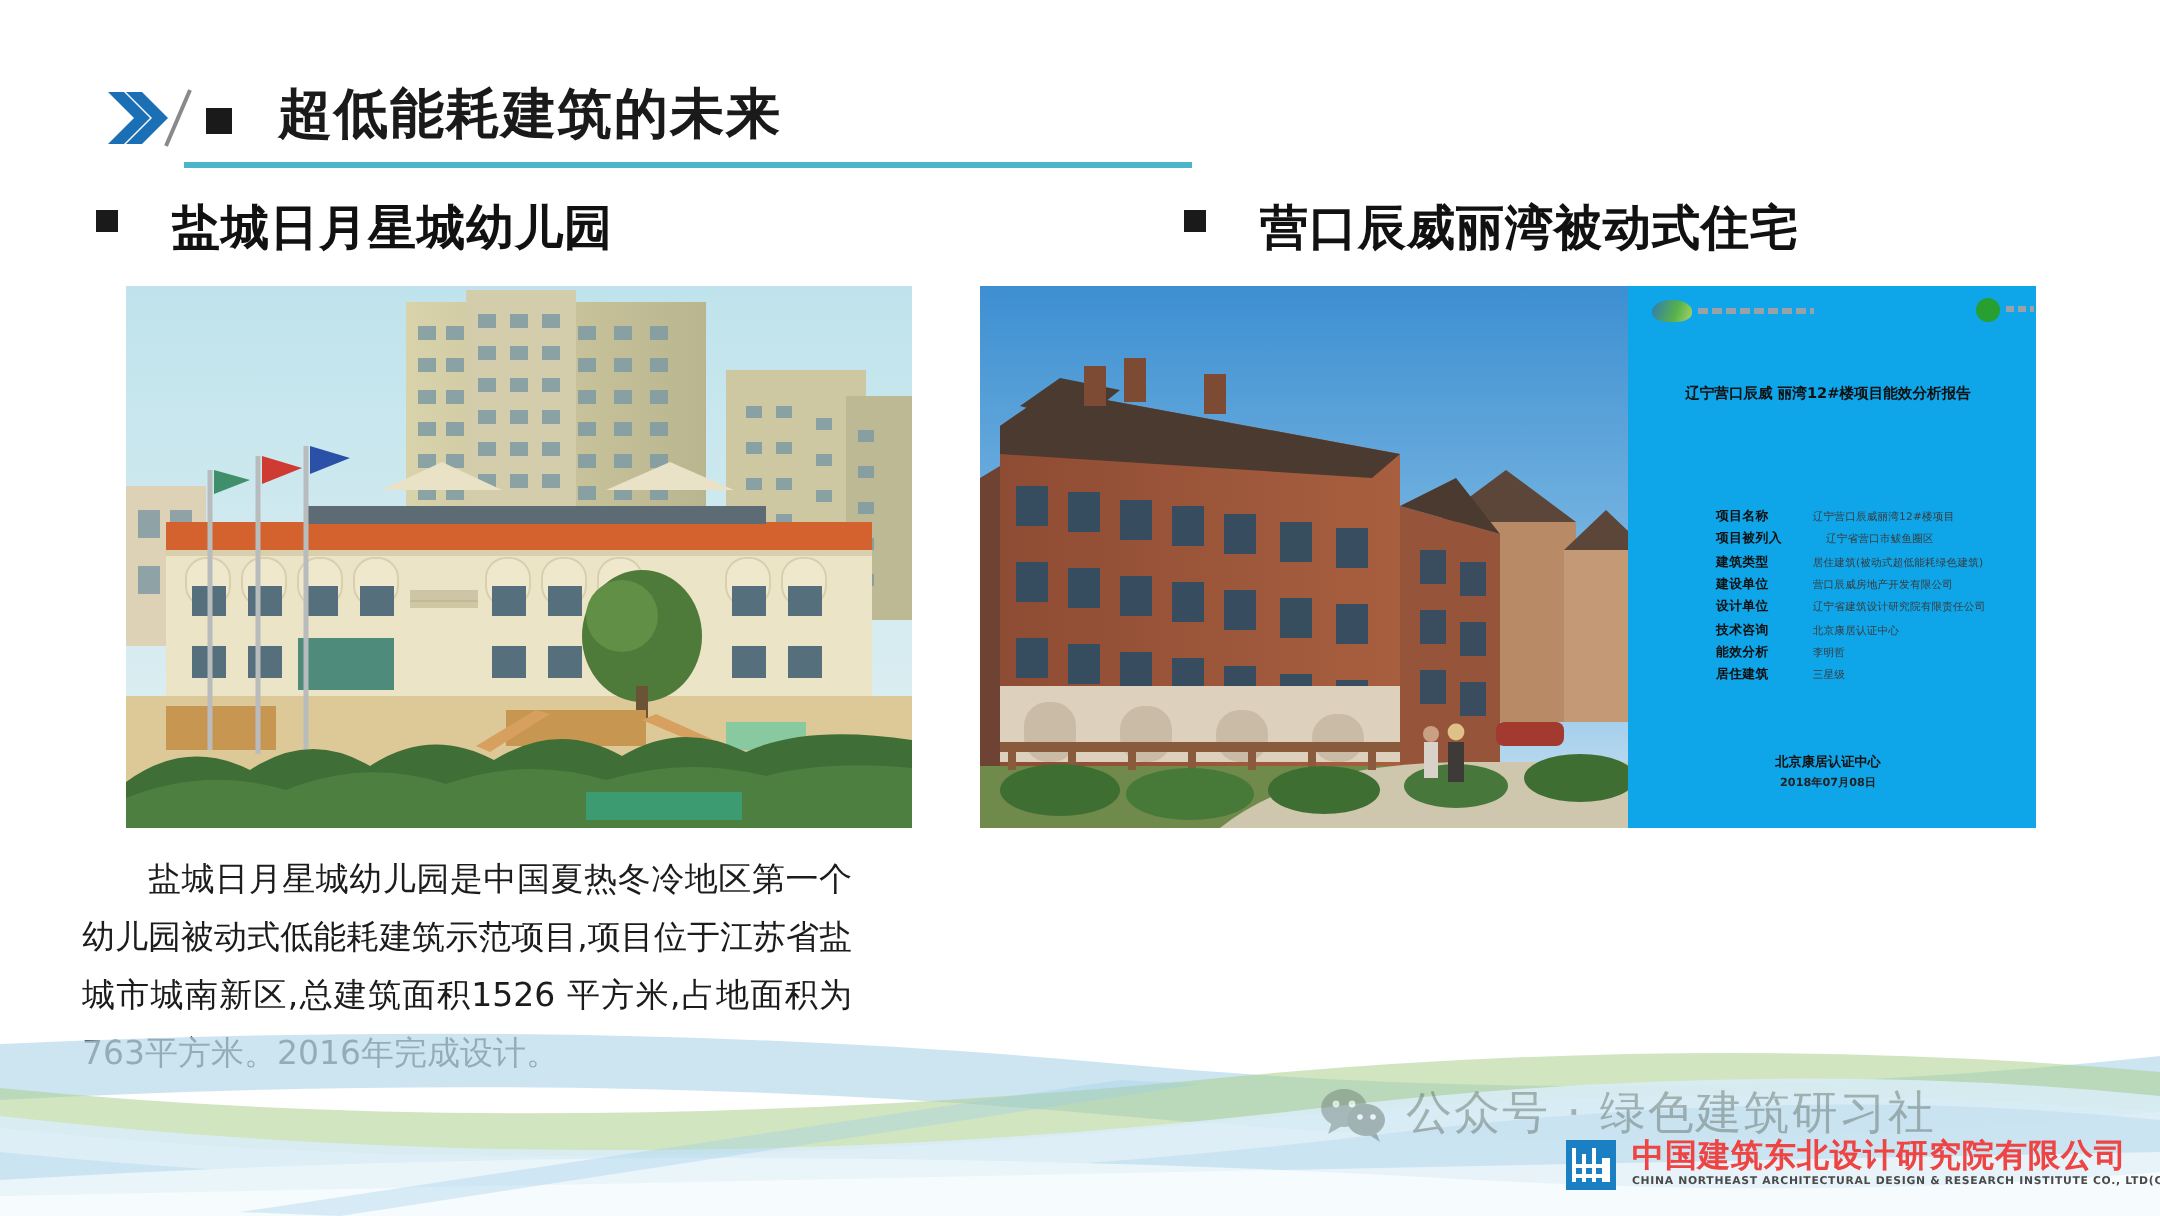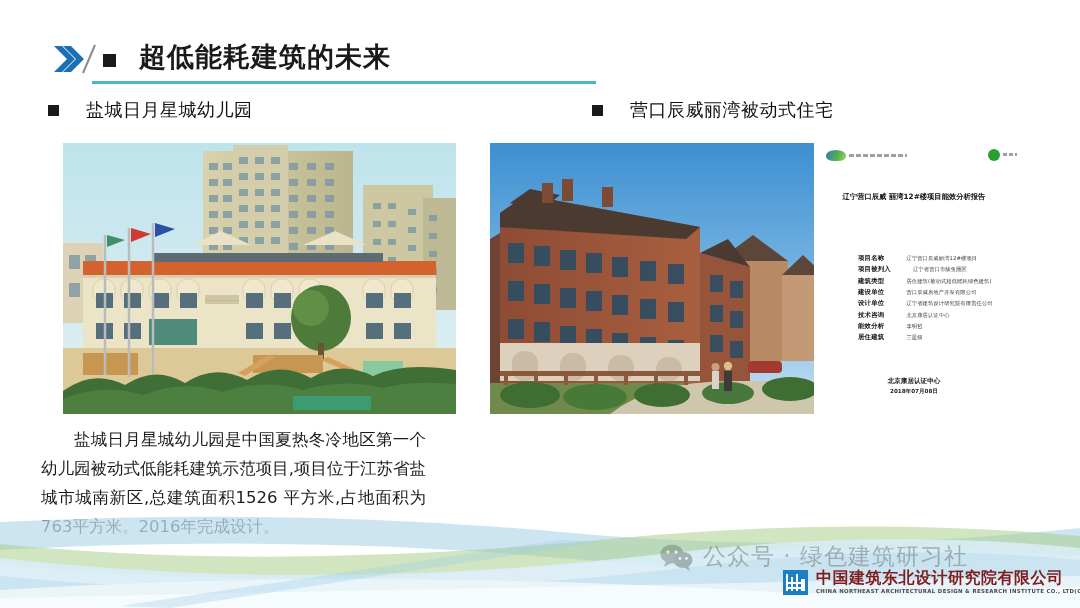--- a/index.html
+++ b/index.html
@@ -78,22 +78,22 @@
     left: 0;
     top: 7px;
     width: 11px;
     height: 11px;
     background: #1a1a1a;
   }
   .sect .label {
     position: absolute;
     left: 38px;
     top: 0;
-    font-size: 18px;
-    font-weight: 400;
+    font-size: 24px;
+    font-weight: 700;
     color: #111;
     white-space: nowrap;
     letter-spacing: 0.5px;
     text-align: right;
   }
   #sect-left  { left: 48px;  top: 98px; }
   #sect-right { left: 592px; top: 98px; }
 
   
   .photo {
@@ -165,41 +165,41 @@
   }
   .company .cn-mark i {
     position: absolute;
     background: #ffffff;
     display: block;
   }
   .company .names { line-height: 1; }
   .company .cn-name {
     font-size: 16px;
     font-weight: 700;
-    color: #7f1d1d;
+    color: #ef4444;
     white-space: nowrap;
     letter-spacing: 0.5px;
   }
   .company .en-name {
     margin-top: 3px;
     font-size: 5.4px;
     font-weight: 700;
     color: #4a4a4a;
     white-space: nowrap;
     letter-spacing: 0.35px;
   }
 
   
   .report {
     position: absolute;
     right: 0;
     top: 0;
     width: 204px;
     height: 271px;
-    background: #ffffff;
+    background: #0ea5e9;
   }
   .report .rp-logo-l {
     position: absolute; left: 12px; top: 7px;
     width: 20px; height: 11px; border-radius: 50% 50% 40% 40%;
     background: linear-gradient(110deg,#2f7ab5 0%, #58b24a 60%, #a8d36a 100%);
   }
   .report .rp-logo-l-txt {
     position: absolute; left: 35px; top: 11px;
     width: 58px; height: 3px;
     background: repeating-linear-gradient(90deg,#9aa2a8 0 5px, transparent 5px 7px);

